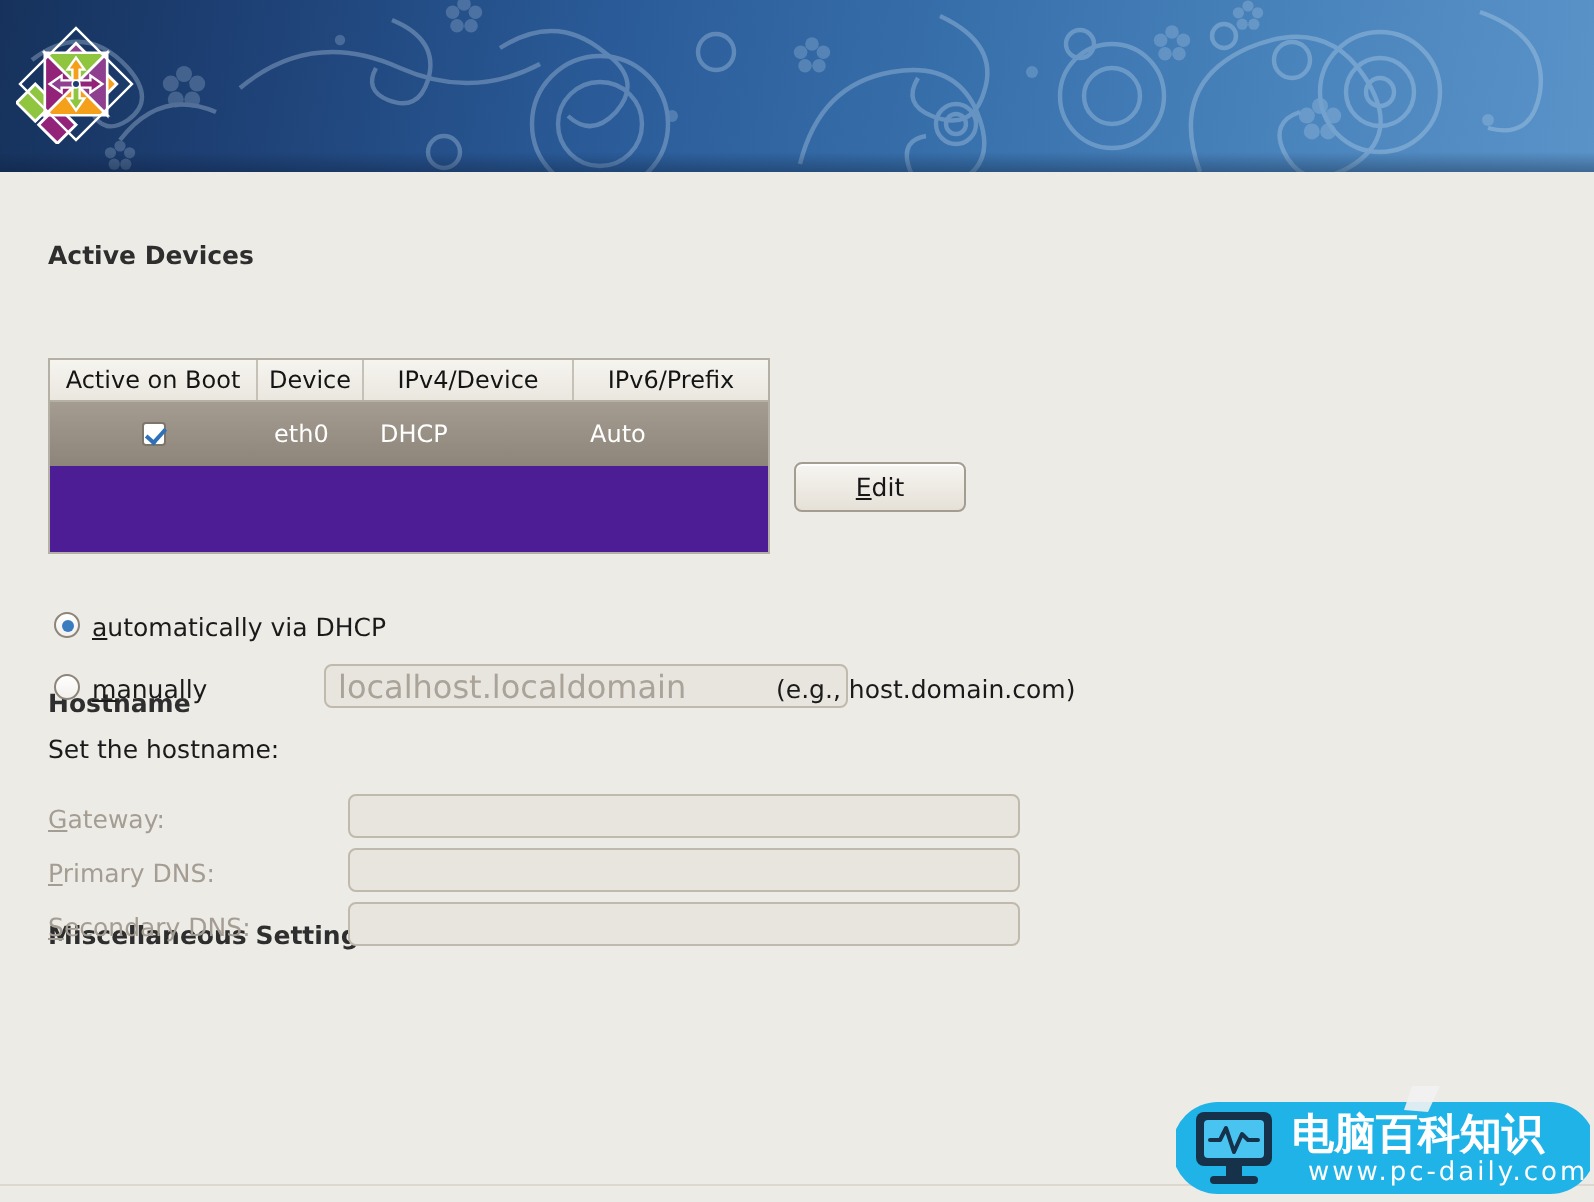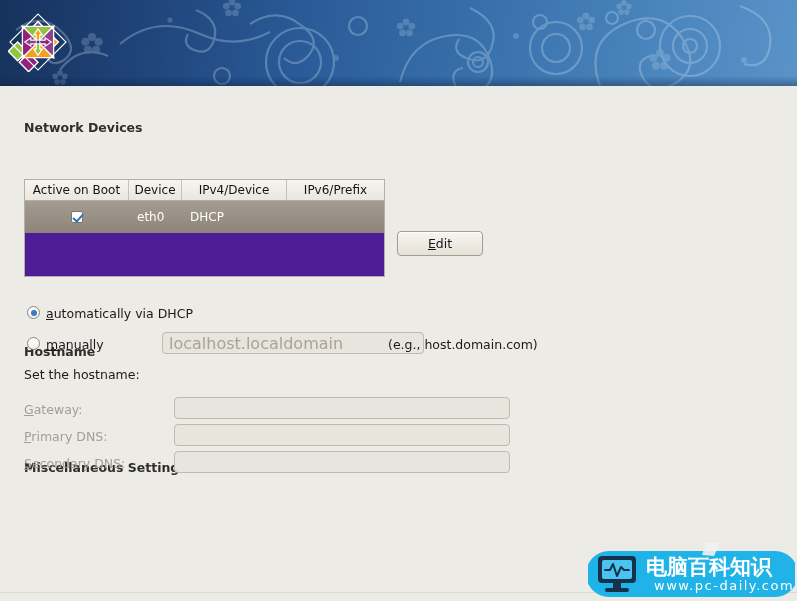--- a/index.html
+++ b/index.html
@@ -352,35 +352,36 @@
 
       <rect x="-33" y="-33" width="66" height="66" fill="none" stroke="#ffffff" stroke-width="2" transform="rotate(45)"></rect>
     </g>
   </svg>
 
   <div id="banner-bottom-fade"></div>
 </div>
 
 <div id="content">
 
-  <div class="section-title" style="left:24px; top:34px;">Network Devices</div>
+  <div class="section-title" style="left:24px; top:34px;">Active Devices</div>
 
   <div id="netdev-table">
     <div id="netdev-head">
       <div class="th col0">Active on Boot</div>
       <div class="th col1">Device</div>
       <div class="th col2">IPv4/Device</div>
       <div class="th col3">IPv6/Prefix</div>
     </div>
     <div class="netdev-row">
       <div class="td col0">
         <span class="cell-checkbox"></span>
       </div>
       <div class="td col1">eth0</div>
       <div class="td col2">DHCP</div>
+      <div class="td col3">Auto</div>
     </div>
   </div>
 
   <div class="gtk-button" id="edit-button"><span class="mnemonic">E</span><span>dit</span></div>
 
   <div class="section-title" style="left:24px; top:258px;">Hostname</div>
 
   <div class="plain-label" style="left:24px; top:281px;">Set the hostname:</div>
 
   <div class="radio checked" style="left:27px; top:220px; top:220px;" id="radio-auto"></div>

